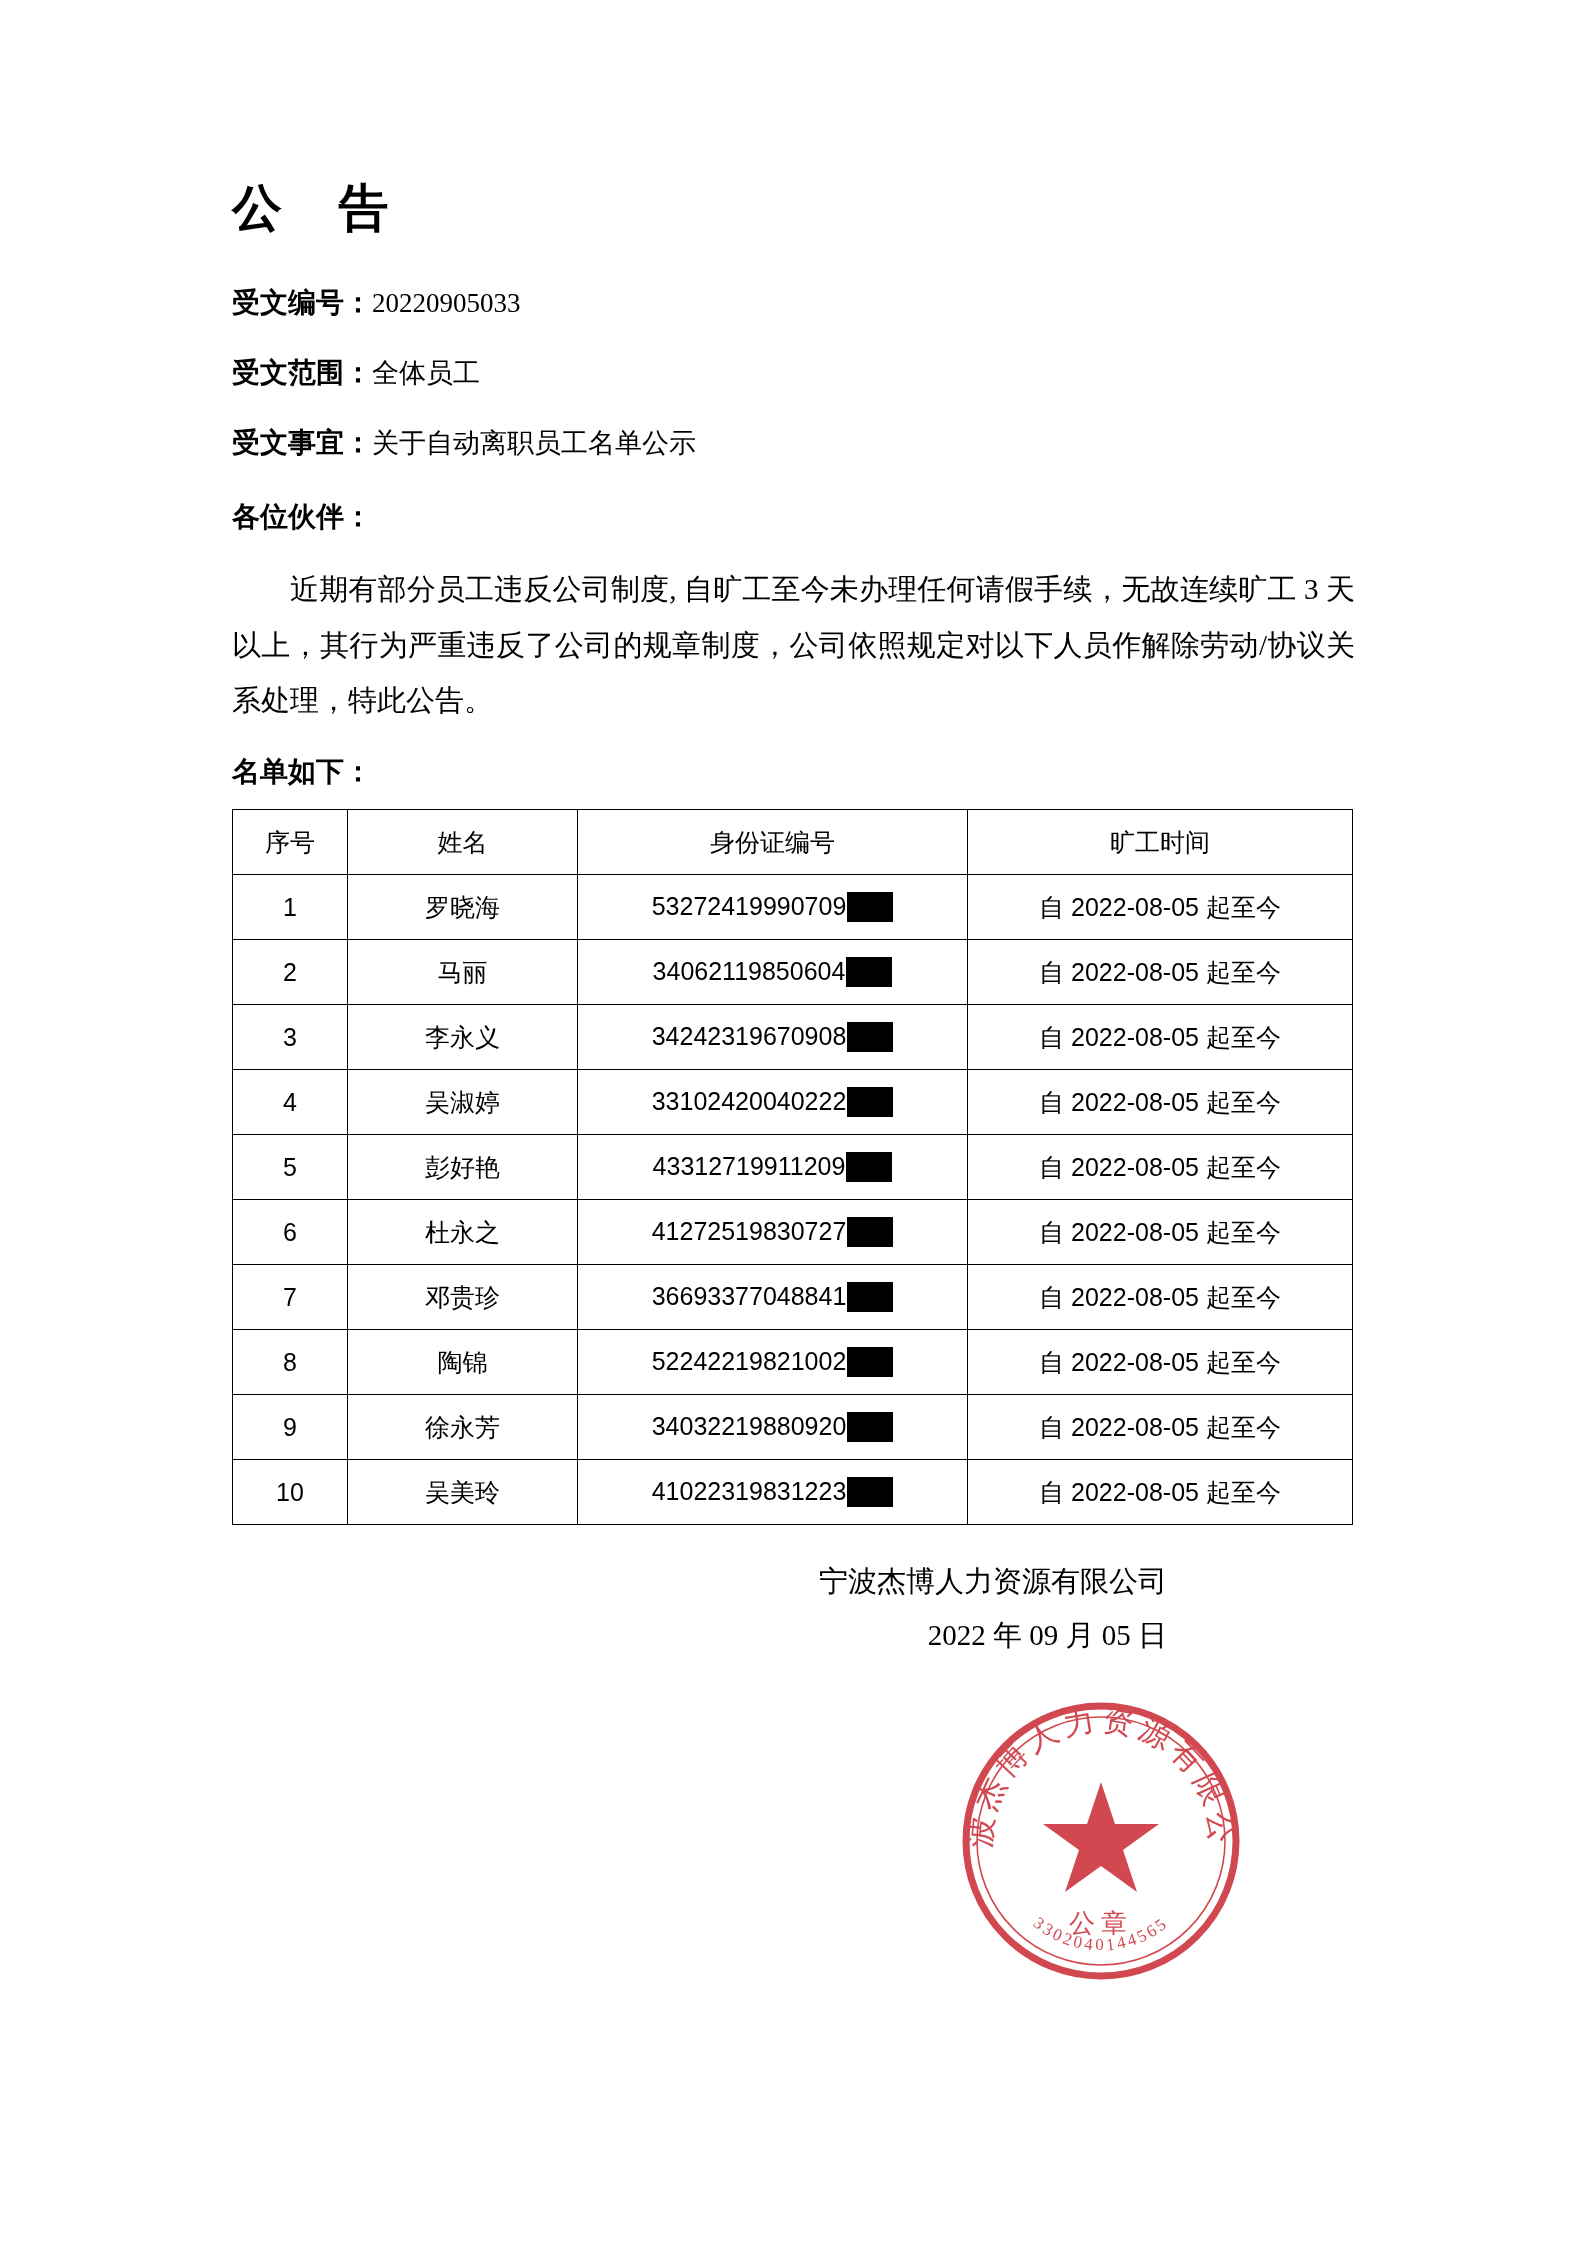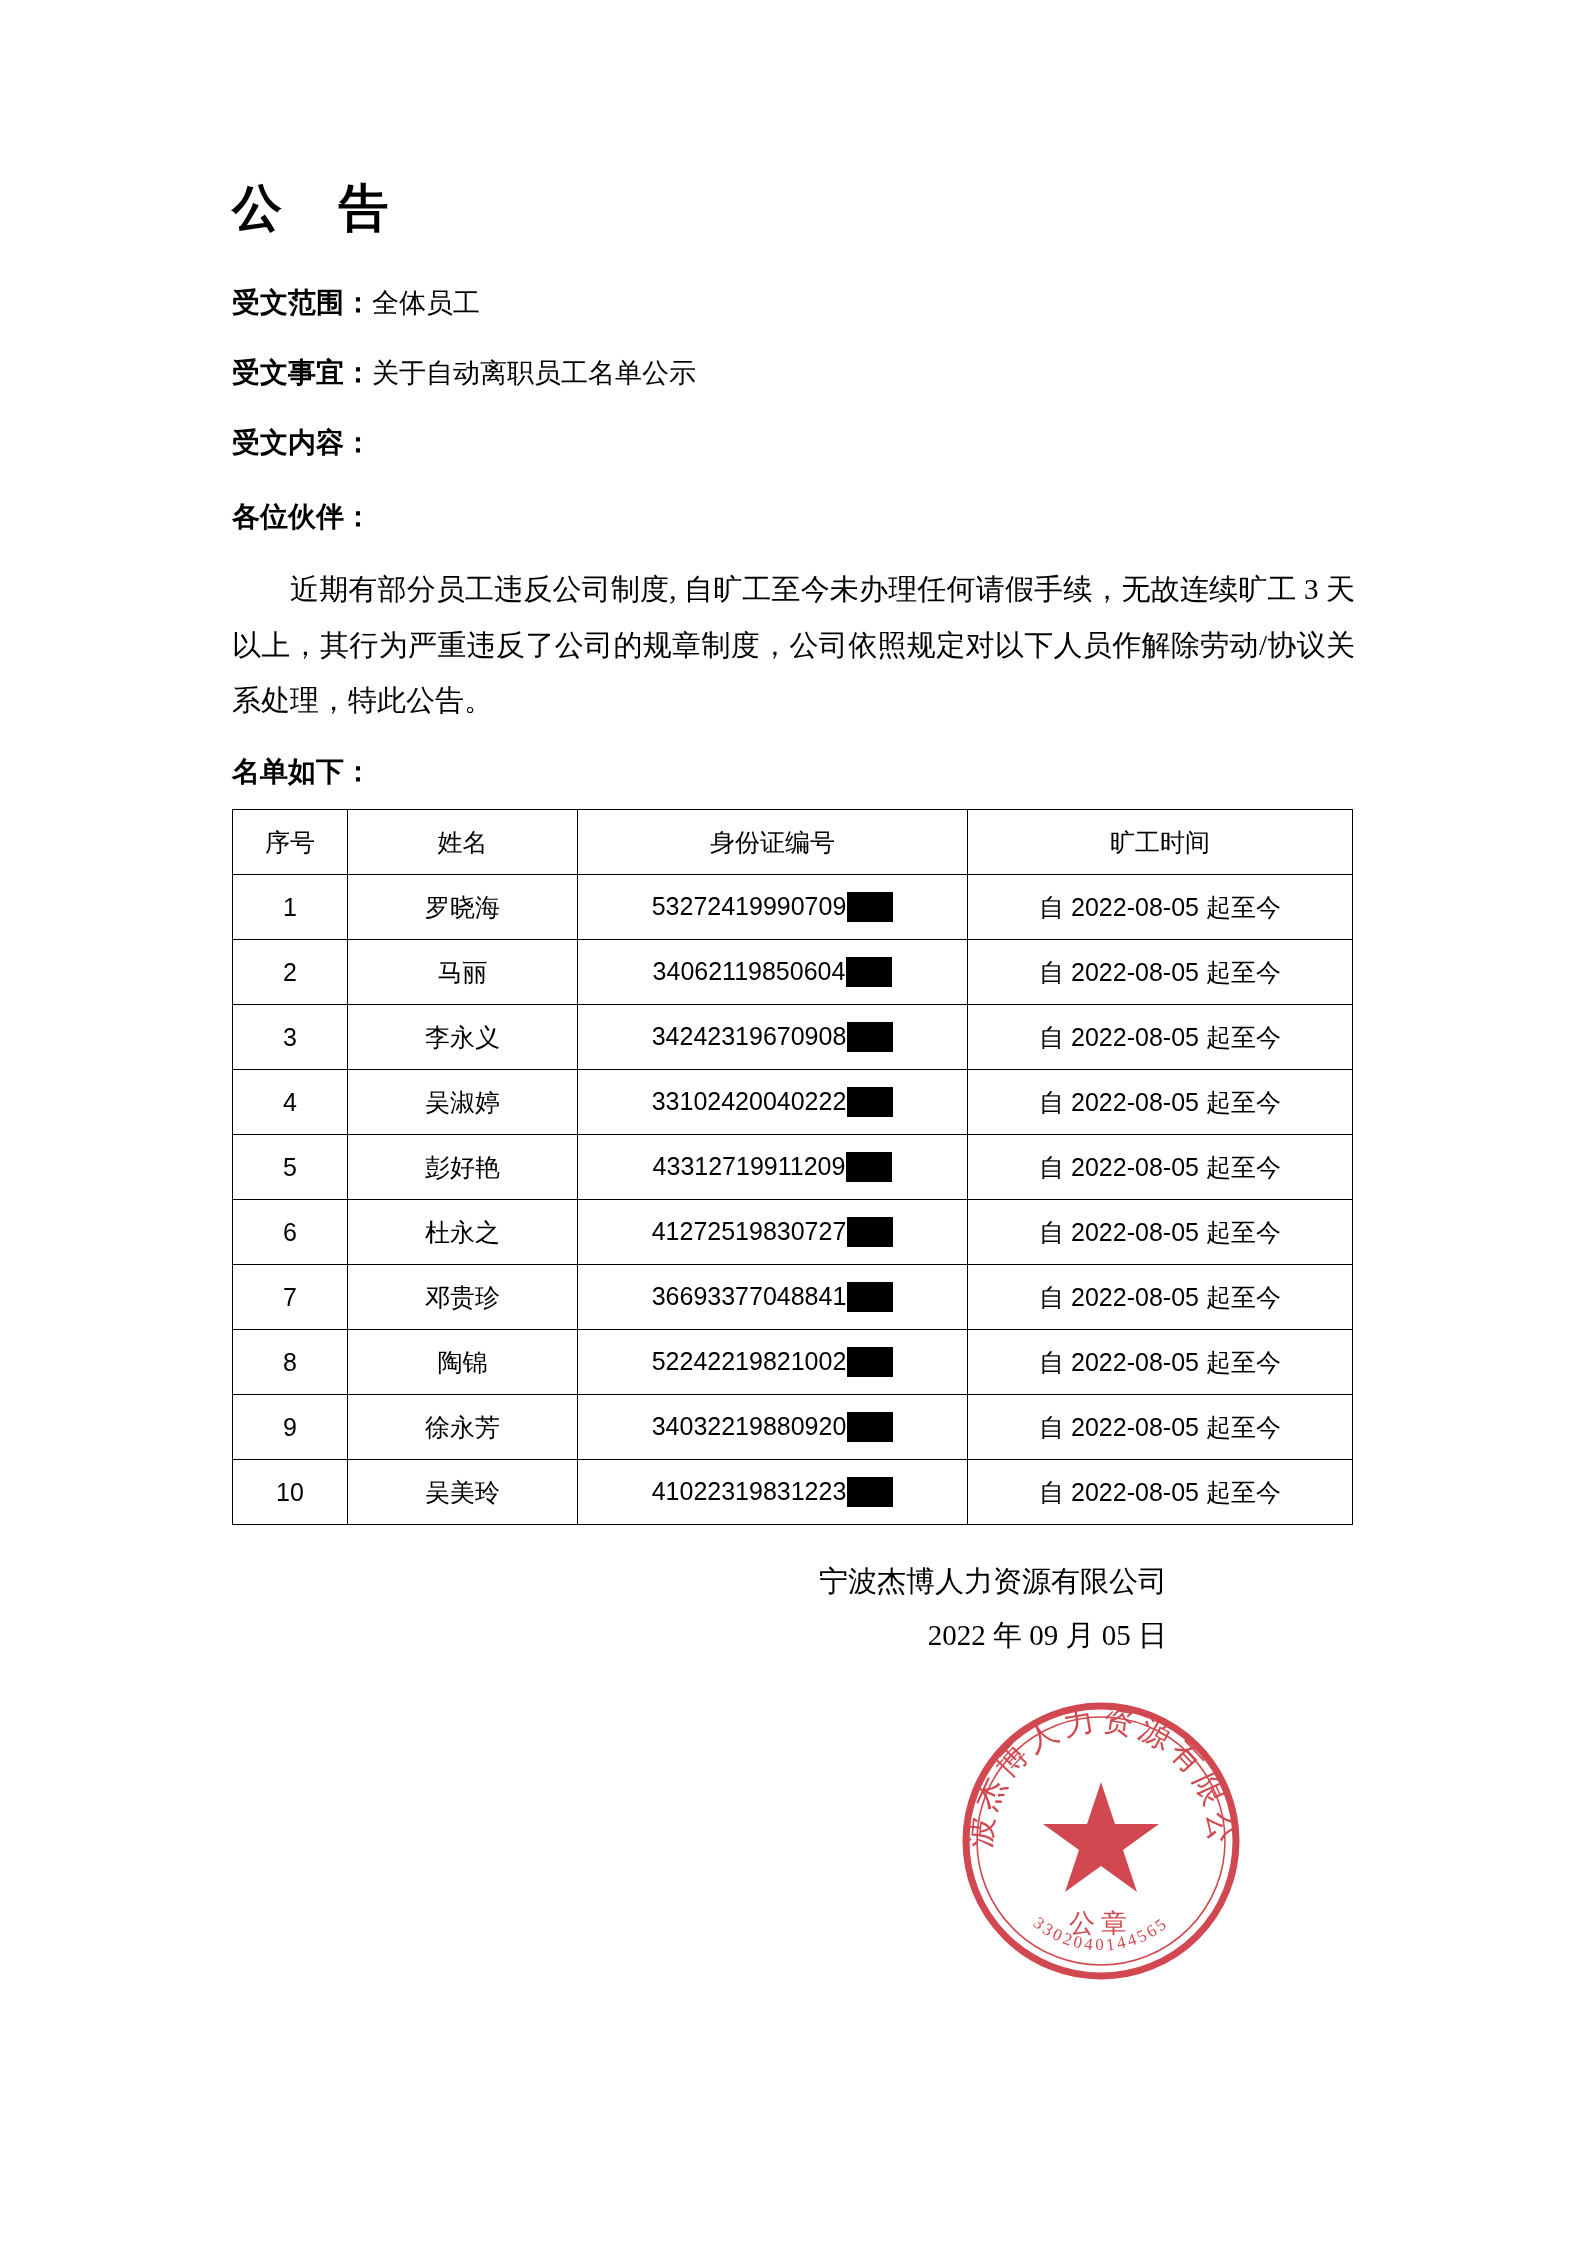--- a/index.html
+++ b/index.html
@@ -141,32 +141,32 @@
   }
 </style>
 </head>
 <body>
 
 <div class="page">
   <div class="content">
 
     <div class="doc-title">公  告</div>
 
+    <div class="field-row">
+      <span class="field-label">受文编号：</span><span class="field-value">20220905033</span>
+    </div>
 
     <div class="field-row">
       <span class="field-label">受文范围：</span><span class="field-value">全体员工</span>
     </div>
 
     <div class="field-row">
       <span class="field-label">受文事宜：</span><span class="field-value">关于自动离职员工名单公示</span>
     </div>
 
-    <div class="field-row">
-      <span class="field-label">受文内容：</span><span class="field-value"></span>
-    </div>
 
     <div class="salutation">各位伙伴：</div>
 
     <p class="para para-indent">近期有部分员工违反公司制度, 自旷工至今未办理任何请假手续，无故连续旷工 3 天以上，其行为严重违反了公司的规章制度，公司依照规定对以下人员作解除劳动/协议关系处理，特此公告。</p>
 
     <div class="list-head">名单如下：</div>
 
     <table class="roster">
       <colgroup>
         <col class="c1">

